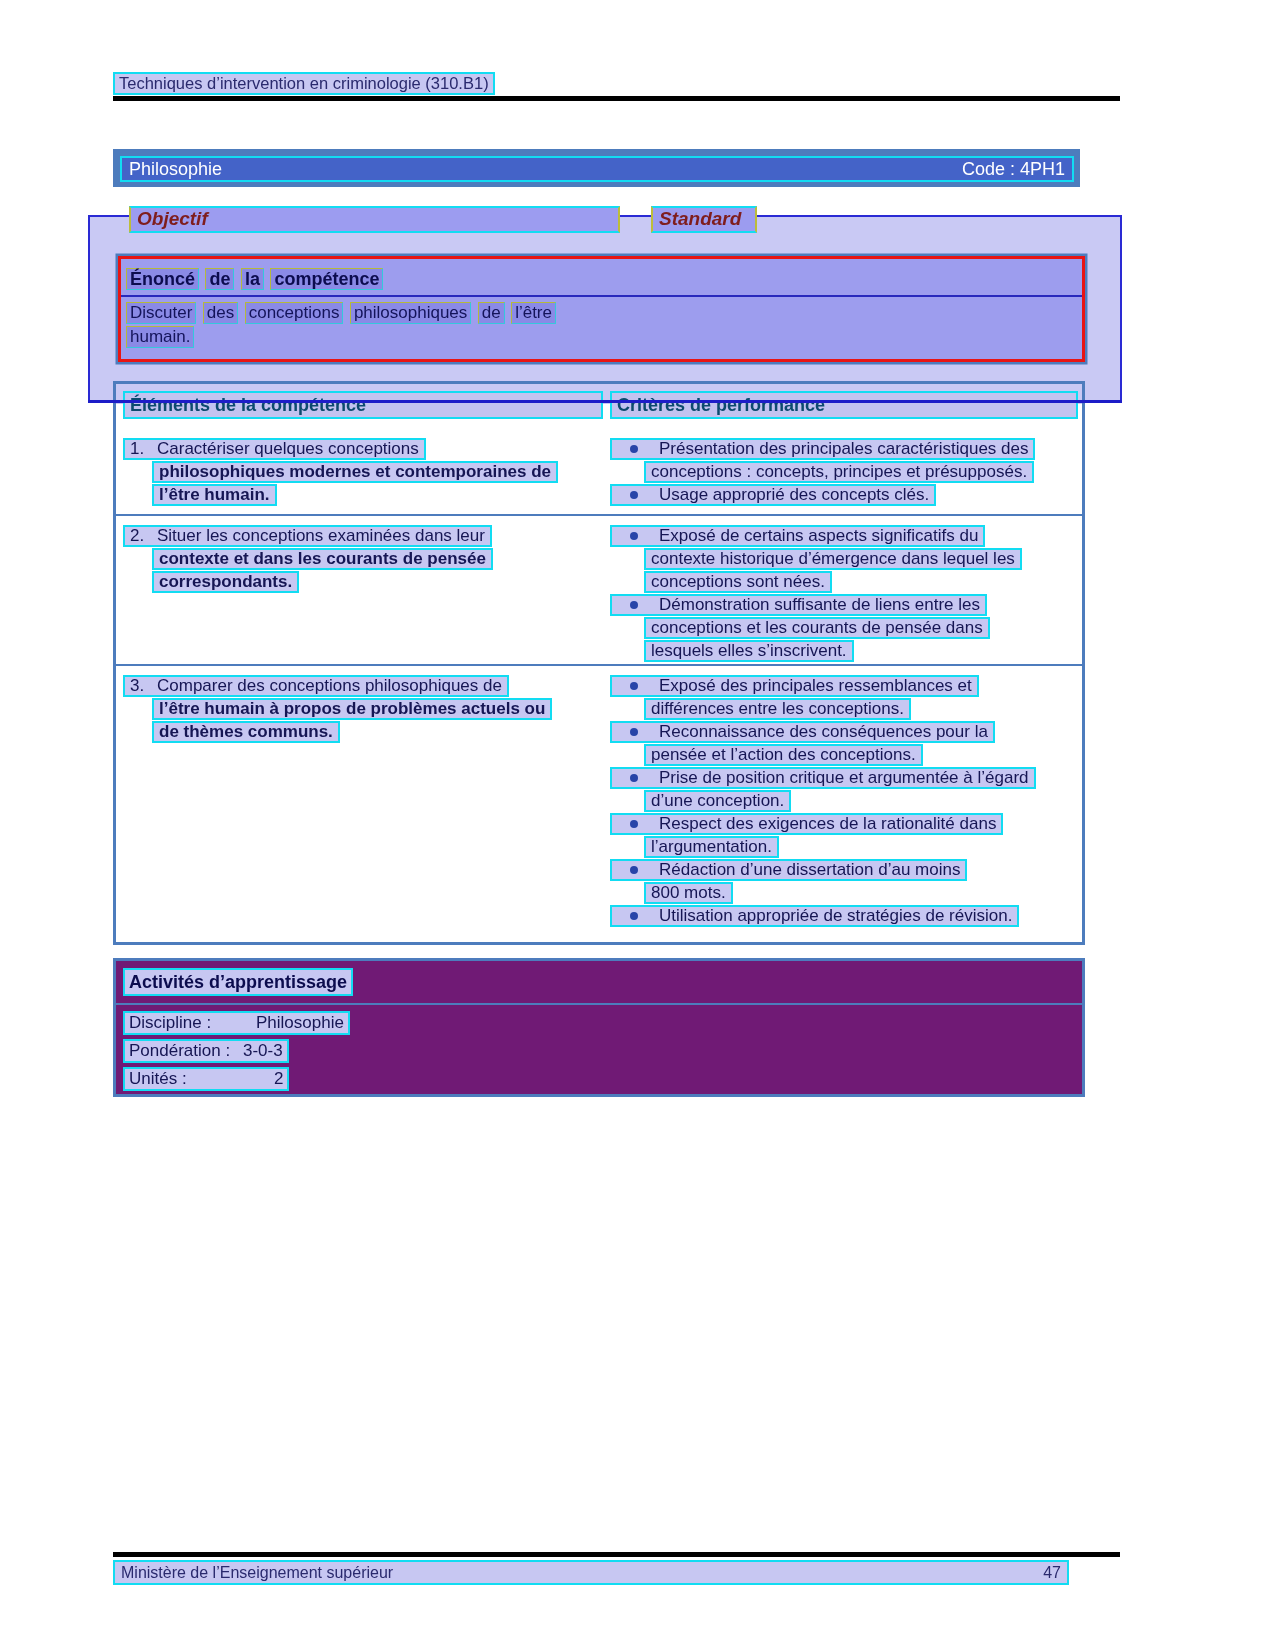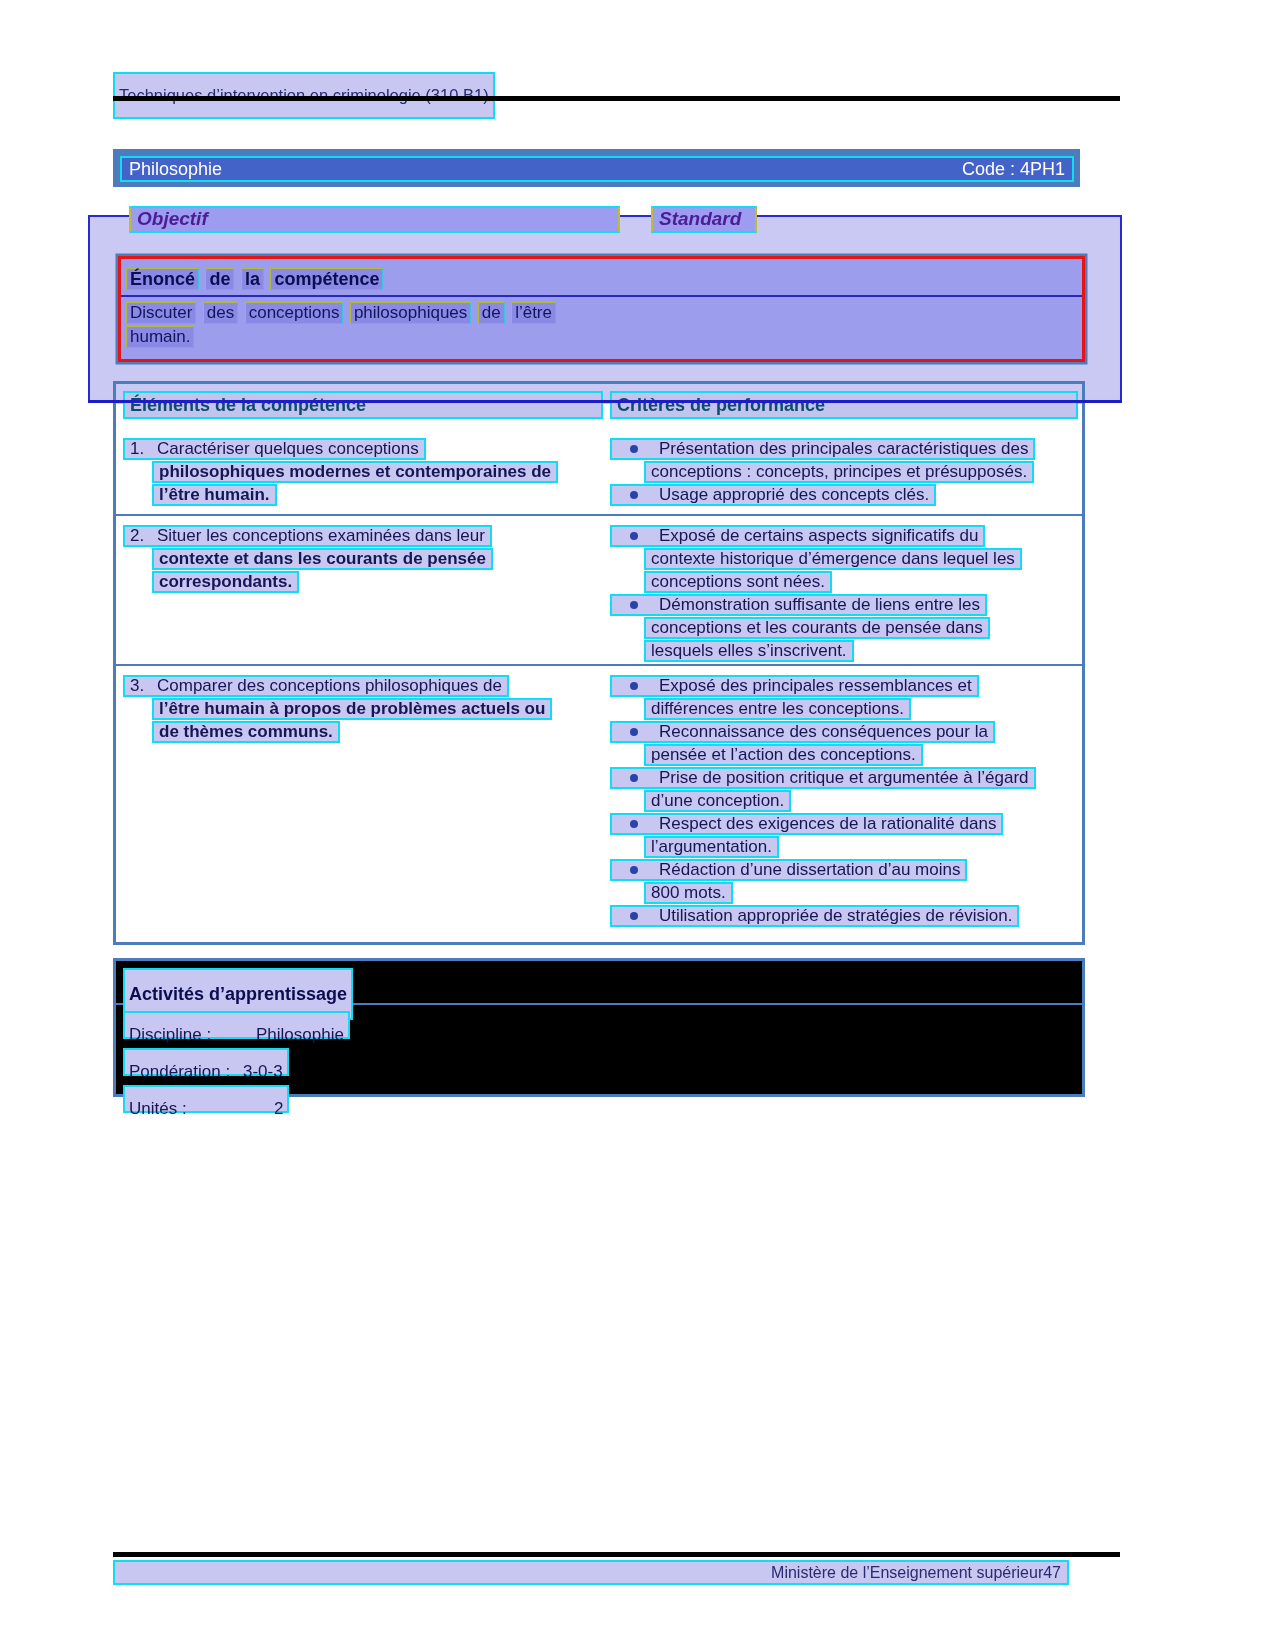--- a/index.html
+++ b/index.html
@@ -10,21 +10,21 @@
     background: #ffffff;
     font-family: "Liberation Sans", "DejaVu Sans", sans-serif;
     color: #181858;
     overflow: hidden;
   }
   
   .hl {
     display: inline-block;
     background: #c7c7f2;
     border: 2px solid #12dcf2;
-    padding: 12px 4px;
+    padding: 0 4px;
     width: fit-content;
   }
   
   .doc-header { position: absolute; left: 113px; top: 72px; font-size: 16.5px; color: #2a2a6e; }
   .hdr-rule { position: absolute; left: 113px; top: 96px; width: 1007px; height: 4.5px; background: #000000; }
   
   .course-bar { position: absolute; left: 113px; top: 149px; width: 967px; height: 38px; background: #4d7cbd; }
   .course-bar-hl {
     position: absolute; left: 7px; top: 7px; right: 6px; bottom: 5px;
     background: #4463c8; border: 2px solid #12dcf2;
@@ -35,21 +35,21 @@
   .obj-panel {
     position: absolute; left: 88px; top: 215px; width: 1034px; height: 188px;
     background: #c9c9f4; border: 2.5px solid #2a2ad4; border-bottom: none;
   }
   .navy-cross-line { position: absolute; left: 88px; top: 400px; width: 1034px; height: 3px; background: #1d1dc8; z-index: 6; }
   .obj-label, .std-label {
     position: absolute; top: 206px; height: 27px;
     background: #9c9cf0;
     border: 2px solid;
     border-color: #12dcf2 #bdbd3a #12dcf2 #bdbd3a;
-    font-size: 19px; font-weight: bold; font-style: italic; color: #4c1d95;
+    font-size: 19px; font-weight: bold; font-style: italic; color: #7f1d1d;
     line-height: 22px; padding: 0 6px; z-index: 7;
   }
   .obj-label { left: 129px; width: 491px; }
   .std-label { left: 651px; width: 106px; }
   
   .enonce-box {
     position: absolute; left: 118px; top: 256px; width: 967px; height: 106px;
     background: #9d9dee; border: 3px solid #e81414;
     box-shadow: 0 0 0 2.5px #4d7cbd;
     z-index: 5;
@@ -98,35 +98,35 @@
   .cell-left .tline.cont { margin-left: 29px; font-weight: bold; }
   .cell-right .tline.cont { margin-left: 34px; }
   .item-num { display: inline-block; width: 27px; }
   .bullet-dot {
     display: inline-block; width: 8px; height: 8px; border-radius: 50%;
     background: #2844a8; margin: 0 21px 2px 13px; vertical-align: middle;
   }
   
   .act-panel {
     position: absolute; left: 113px; top: 958px; width: 972px; height: 139px;
-    border: 3px solid #4d7cbd; background: #000000;
+    border: 3px solid #4d7cbd; background: #701a75;
   }
   .act-head { height: 44px; border-bottom: 2.5px solid #4d7cbd; padding: 7px 0 0 7px; }
   .act-head .hl { font-size: 18px; font-weight: bold; color: #0c0c4e; line-height: 24px; }
   .act-body { padding: 6px 0 0 7px; text-decoration: underline; }
   .act-row { margin-bottom: 4px; }
   .act-row .hl { font-size: 17px; color: #161654; height: 24px; line-height: 19px; }
   .act-label { display: inline-block; }
   .lw0 { width: 127px; } .lw1 { width: 114px; } .lw2 { width: 145px; }
   
   .ftr-rule { position: absolute; left: 113px; top: 1552px; width: 1007px; height: 4.5px; background: #000000; }
   .ftr-bar {
     position: absolute; left: 113px; top: 1560px; width: 956px; height: 25px;
     background: #c7c7f2; border: 2px solid #12dcf2;
-    display: flex; justify-content: flex-end; align-items: center;
+    display: flex; justify-content: space-between; align-items: center;
     padding: 0 6px; font-size: 16px; color: #2a2a6e;
   }
 </style>
 </head>
 <body>
 
 <div class="page">
 
   <div class="doc-header">
     <span class="hl">Techniques d’intervention en criminologie (310.B1)</span>

